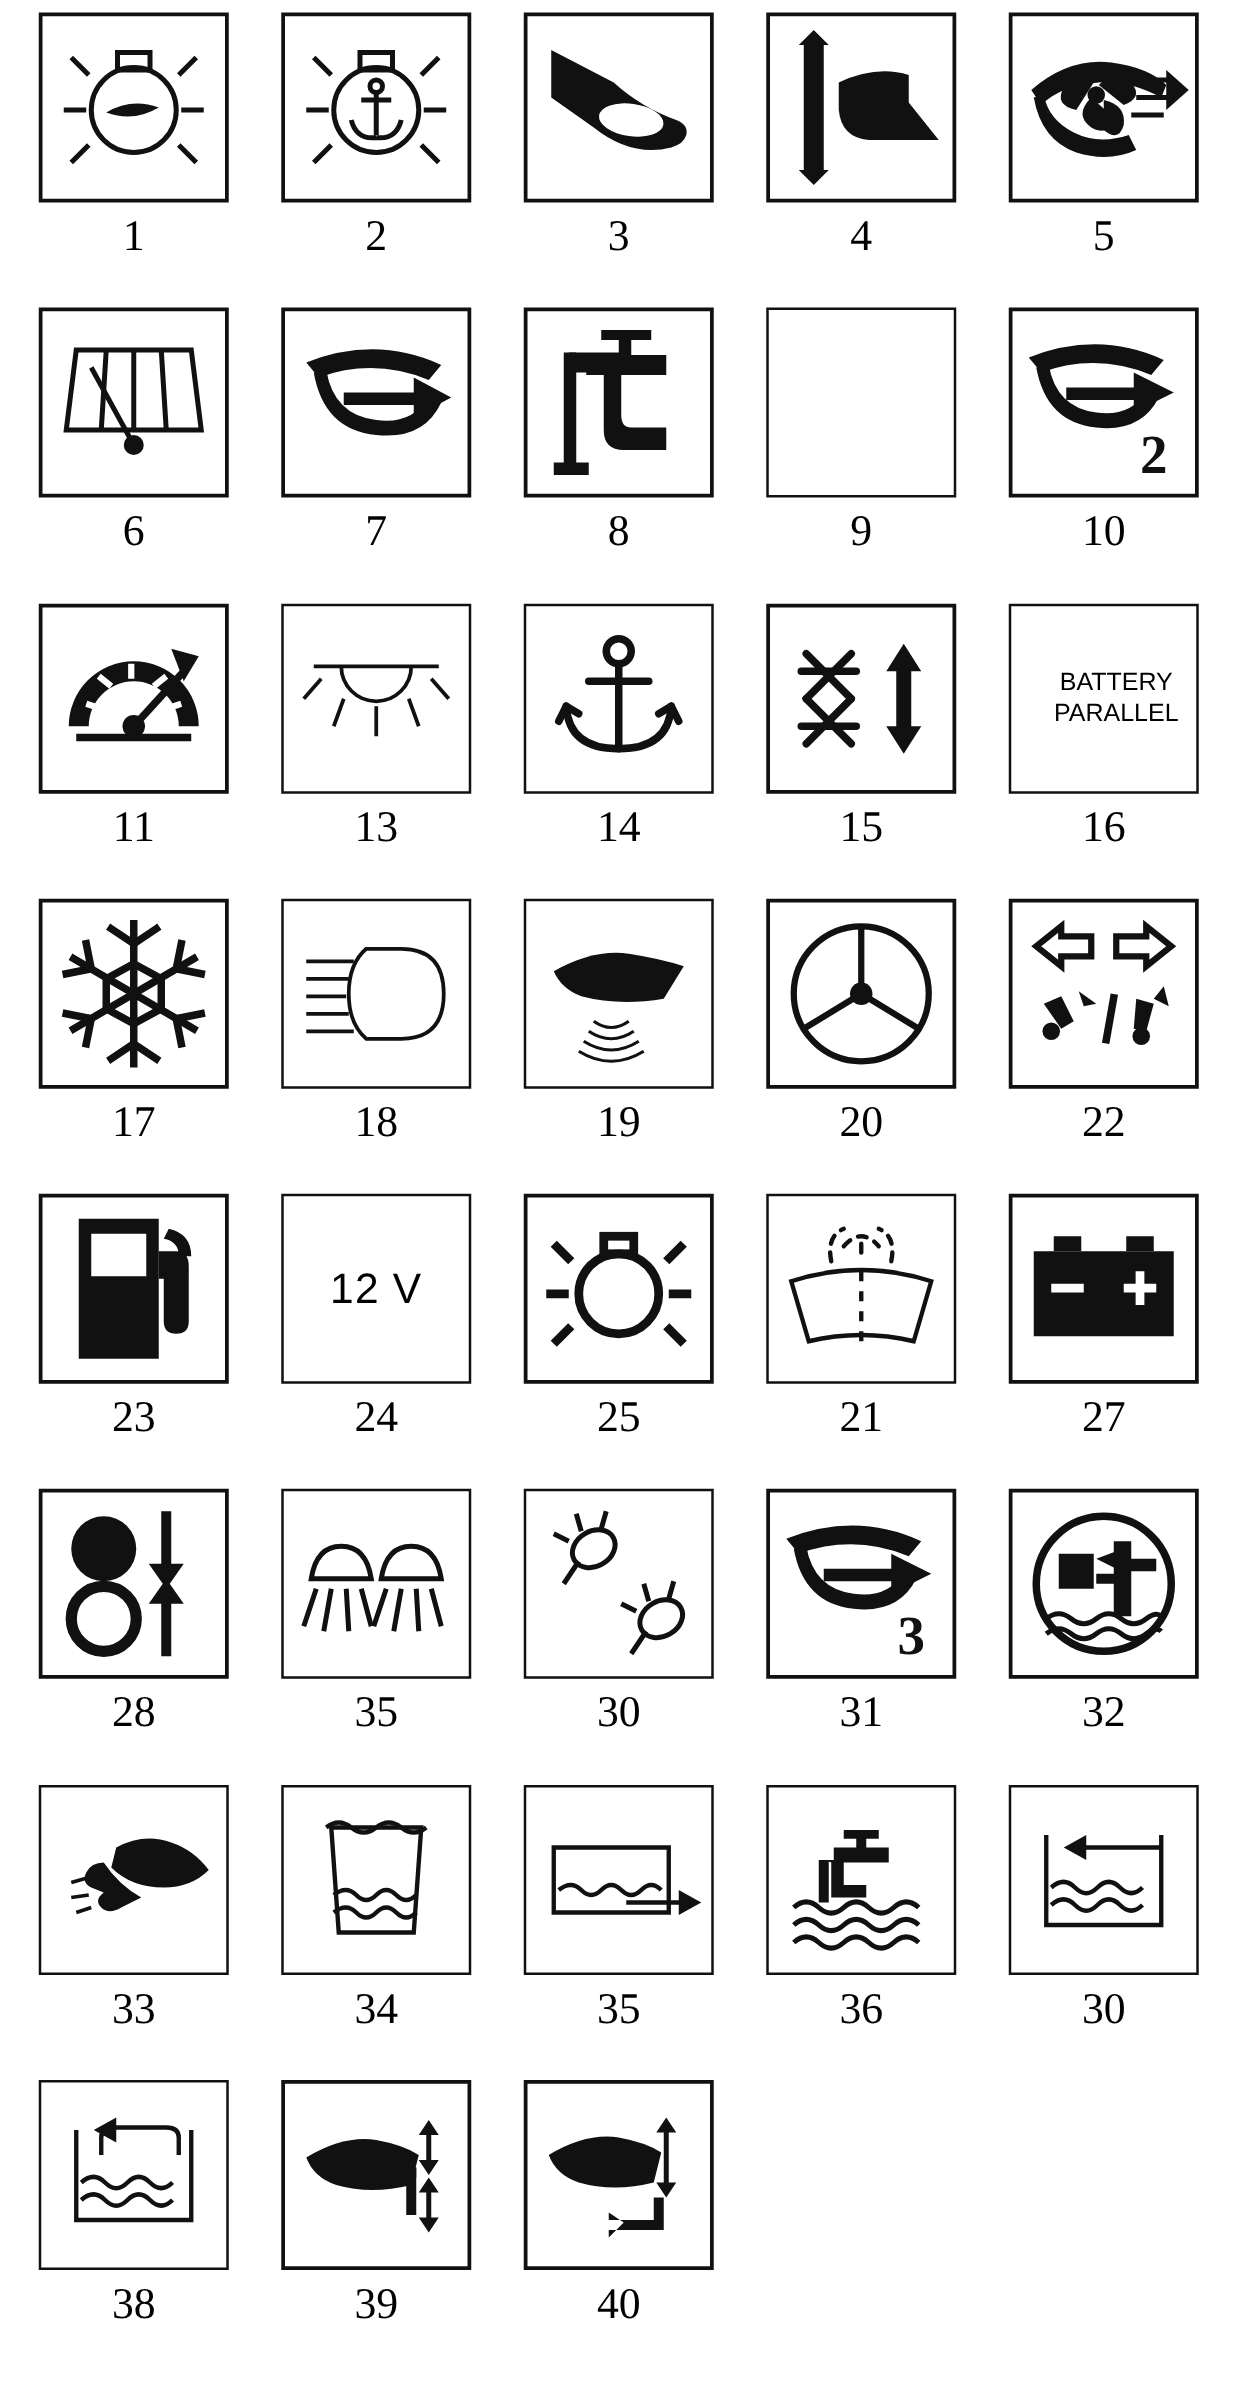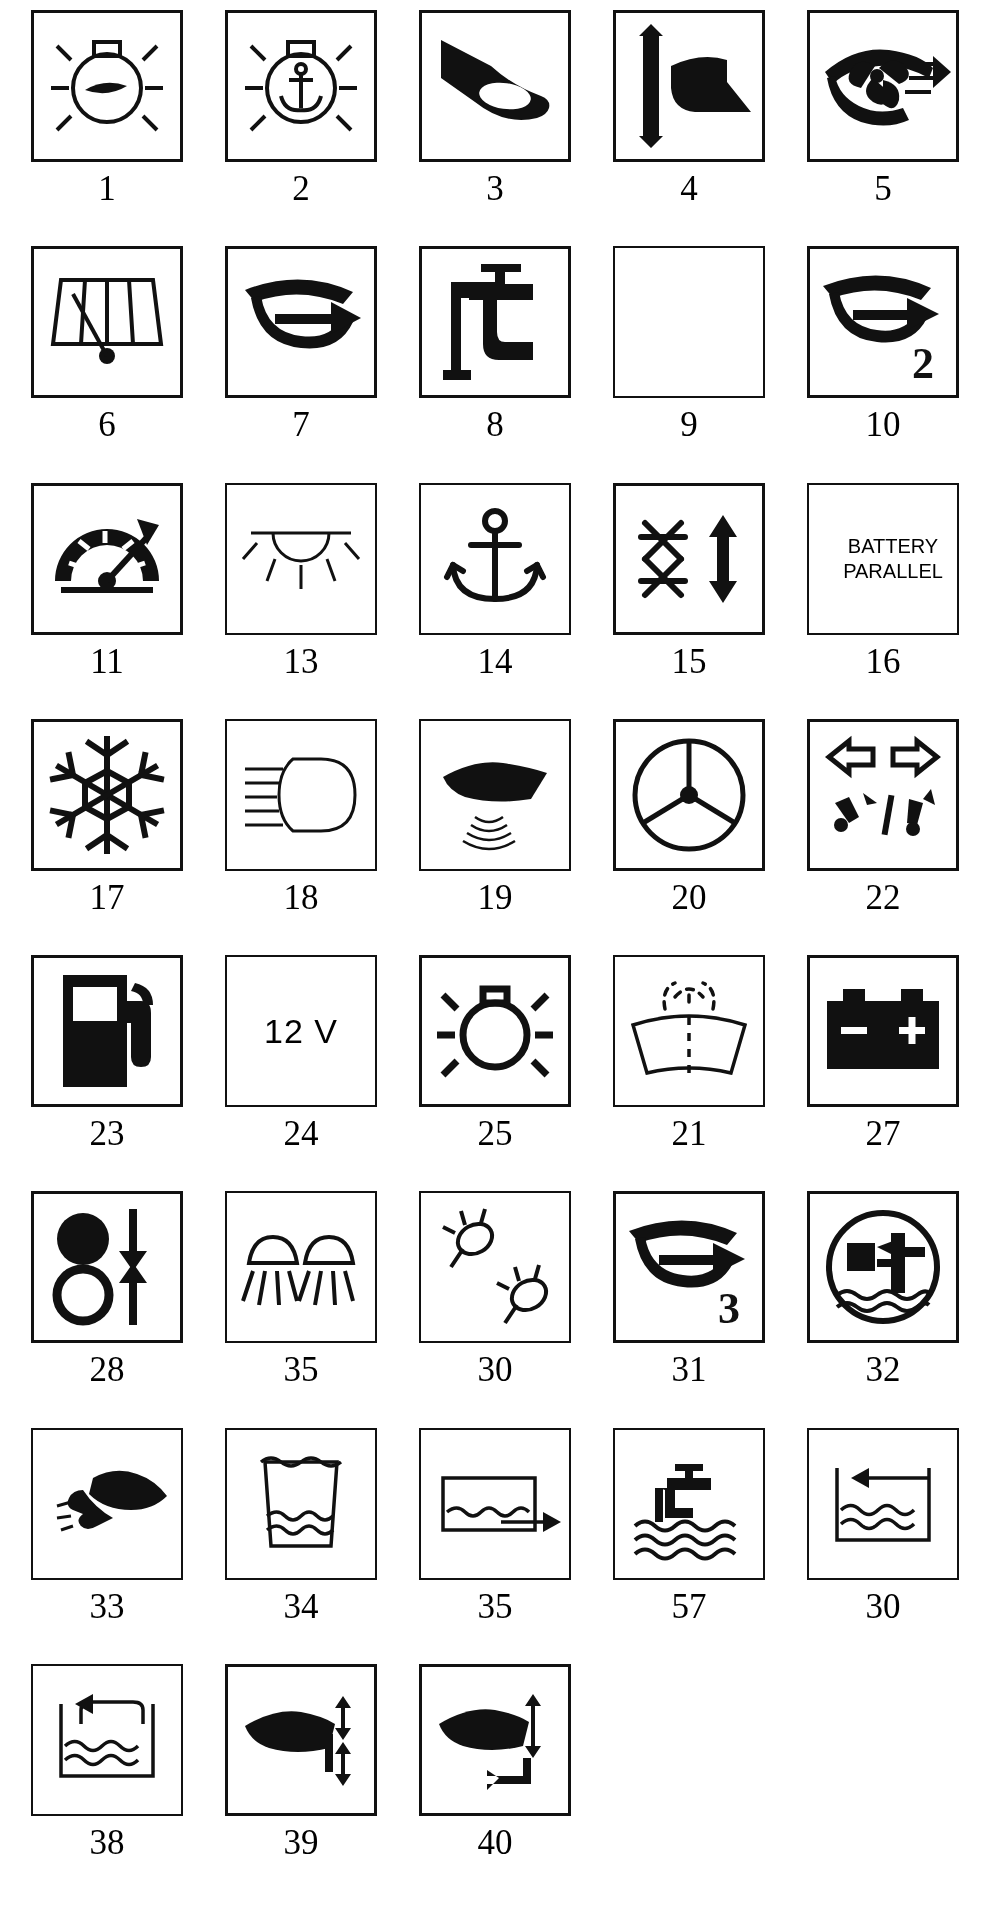--- a/index.html
+++ b/index.html
@@ -544,21 +544,21 @@
             <path d="M40 54 L56 54 L56 74 L74 74 L74 84 L46 84 L46 56 Z"></path>
             <rect x="36" y="54" width="8" height="34"></rect>
           </g>
           <g stroke="#111" stroke-width="4" fill="none">
             <path d="M16 92 q10 -9 20 0 q10 9 20 0 q10 -9 20 0 q10 9 20 0 q10 -9 20 0"></path>
             <path d="M16 106 q10 -9 20 0 q10 9 20 0 q10 -9 20 0 q10 9 20 0 q10 -9 20 0"></path>
             <path d="M16 120 q10 -9 20 0 q10 9 20 0 q10 -9 20 0 q10 9 20 0 q10 -9 20 0"></path>
           </g>
         </svg>
       </div>
-      <div class="caption">57</div>
+      <div class="caption">36</div>
     </div>
 
     <div class="cell">
       <div class="box thin">
         <svg width="140" height="140" viewBox="0 0 140 140">
           <g stroke="#111" stroke-width="3.5" fill="none">
             <path d="M24 34 L24 106 L116 106 L116 34"></path>
             <path d="M28 76 q10 -9 19 0 q9 9 18 0 q9 -9 18 0 q9 9 18 0"></path>
             <path d="M28 90 q10 -9 19 0 q9 9 18 0 q9 -9 18 0 q9 9 18 0"></path>
             <path d="M116 44 L48 44"></path>

